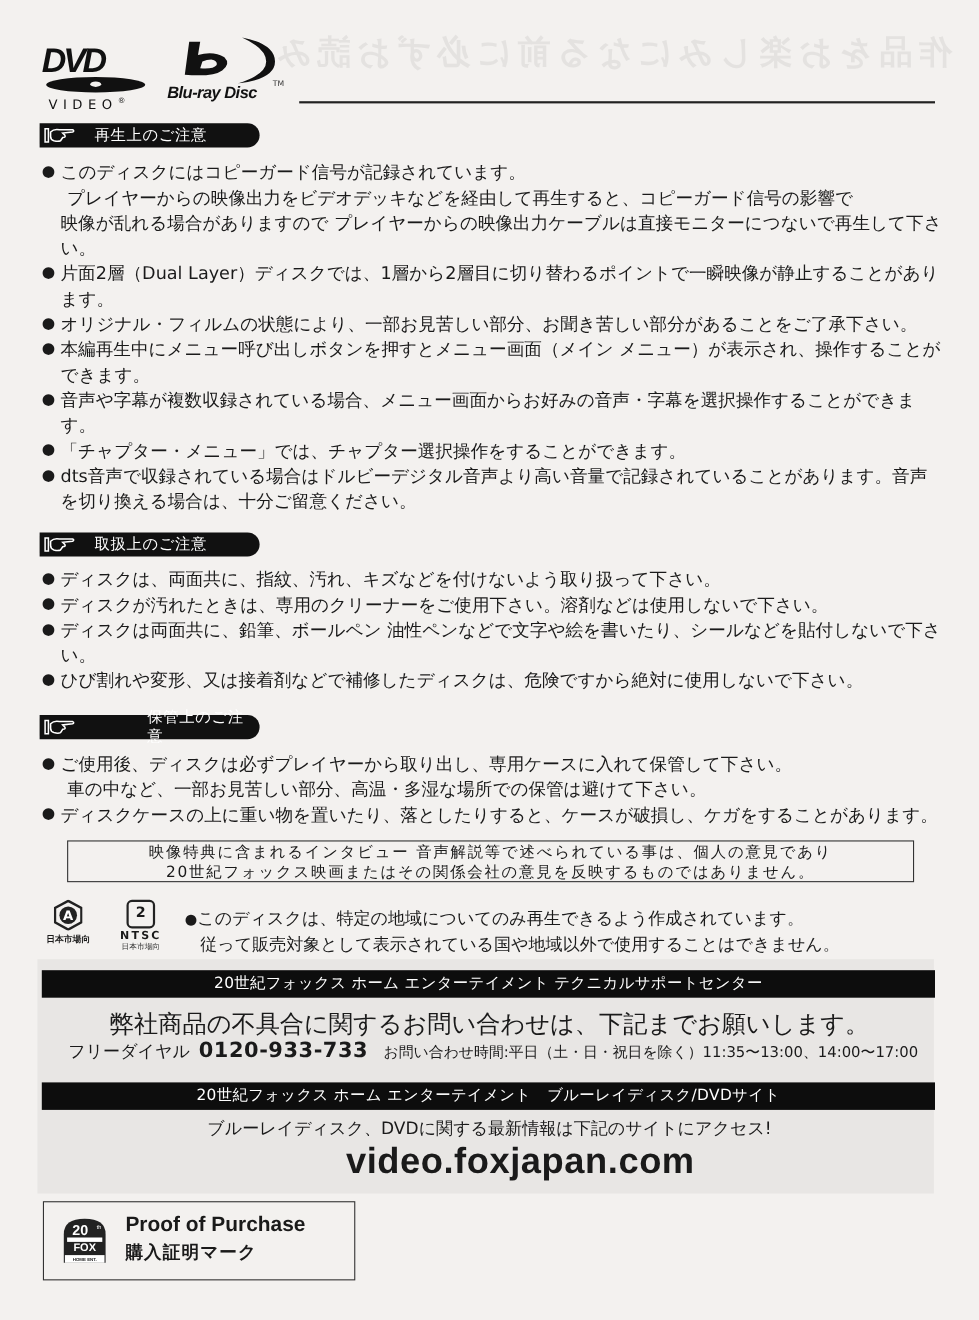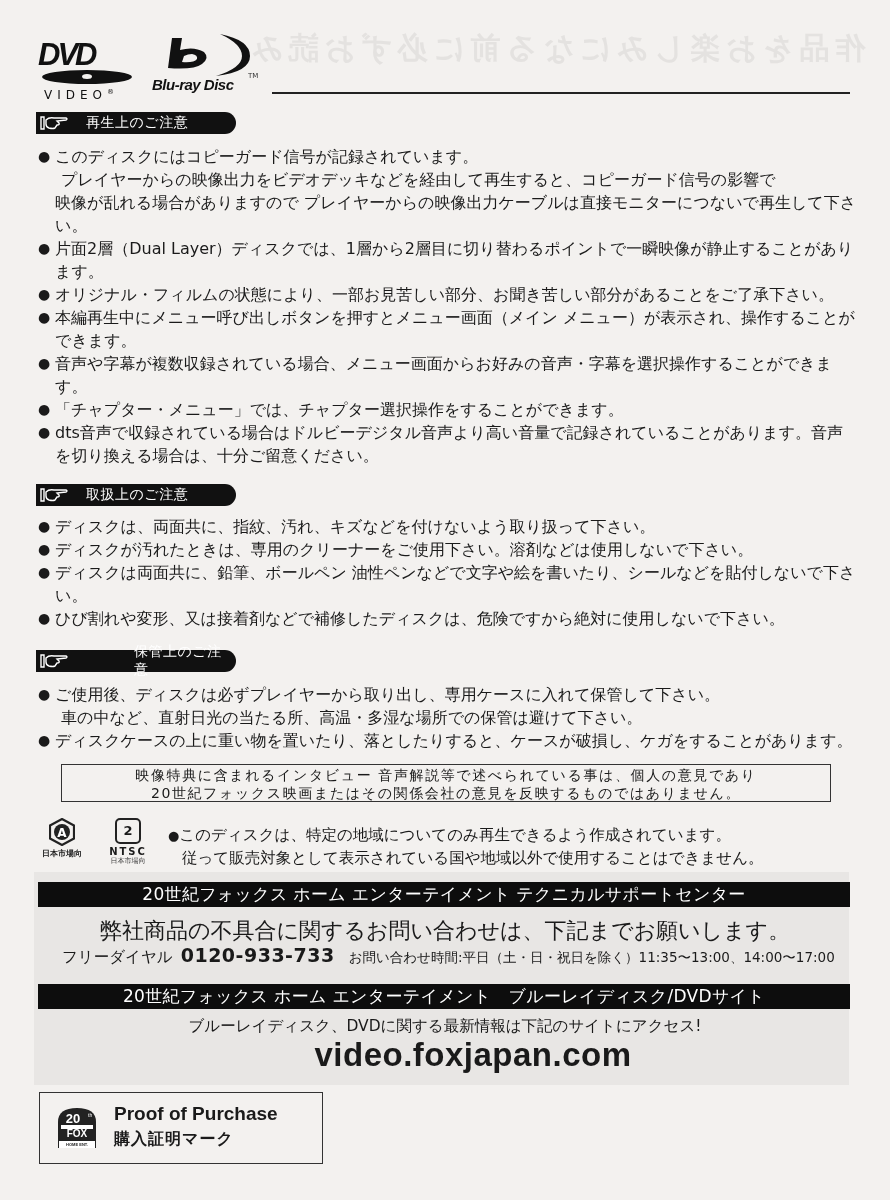--- a/index.html
+++ b/index.html
@@ -55,21 +55,21 @@
     line-height: 22px; position: relative; }
   .ntsc { font-size: 10px; font-weight: bold; letter-spacing: 2px; line-height: 11px; margin-top: 2px; }
   .ntsc-sub { font-size: 7px; color: #333; line-height: 9px; }
   .region-note { position: absolute; left: 168px; top: 824px; font-size: 15.5px; line-height: 22px; }
   .region-note .l1::before { content: "●"; font-size: 13px; }
   .region-note .l2 { display: block; padding-left: 14px; }
 
   
   .gray-area { position: absolute; left: 34px; top: 872px; width: 815px; height: 213px; background: #e8e6e4; }
   .band { position: absolute; left: 38px; width: 812px; height: 25px; background: #0d0d0d; color: #fff; text-align: center;
-    font-size: 17px; line-height: 25px; letter-spacing: 0.3px; }
+    font-size: 14px; line-height: 25px; letter-spacing: 0.3px; }
   .support-line1 { position: absolute; left: 0; width: 890px; text-align: center; top: 916px; font-size: 22px; }
   .support-line2 { position: absolute; left: 62px; top: 944px; font-size: 15.5px; display: flex; align-items: baseline; white-space: nowrap; }
   .support-line2 .phone { font-size: 19px; font-weight: bold; margin: 0 14px 0 8px; letter-spacing: 0.5px; }
   .support-line2 .hours { font-size: 13.5px; }
   .site-line { position: absolute; left: 0; width: 890px; text-align: center; top: 1016px; font-size: 15.5px; }
   .site-url { position: absolute; left: 0; width: 890px; text-align: center; top: 1036px; font-size: 33px; font-weight: bold;
     font-family: "Liberation Sans", sans-serif; letter-spacing: 0.5px; padding-left: 28px; }
 
   
   .pop { position: absolute; left: 39px; top: 1092px; width: 284px; height: 72px; border: 1.5px solid #333; box-sizing: border-box; }
@@ -160,21 +160,21 @@
     <span class="hand">
       <svg width="30" height="16" viewBox="0 0 30 16">
           <path d="M2 2 L5 2 L5 14 L2 14 Z M7 5 Q10 2 15 3 L27 3 Q29 4 27 5 L18 6 L20 8 Q21 10 18 10 L16 13 Q14 14 10 13 Q7 12 7 9 Z" fill="none" stroke="#fff" stroke-width="1.4"></path>
         </svg>
     </span>
     <span class="label">保管上のご注意</span>
   </div>
   <ul class="notes" style="top:683px;">
     <li>
       <span class="cont">ご使用後、ディスクは必ずプレイヤーから取り出し、専用ケースに入れて保管して下さい。</span>
-      <span class="sub">車の中など、直射日光の当たる所、高温・多湿な場所での保管は避けて下さい。</span>
+      <span class="sub">車の中など、一部お見苦しい部分、高温・多湿な場所での保管は避けて下さい。</span>
     </li>
     <li>
         <span class="cont">ディスクケースの上に重い物を置いたり、落としたりすると、ケースが破損し、ケガをすることがあります。</span>
       </li>
   </ul>
 
   <div class="disclaimer">
     <div>映像特典に含まれるインタビュー 音声解説等で述べられている事は、個人の意見であり</div>
     <div>20世紀フォックス映画またはその関係会社の意見を反映するものではありません。</div>
   </div>

